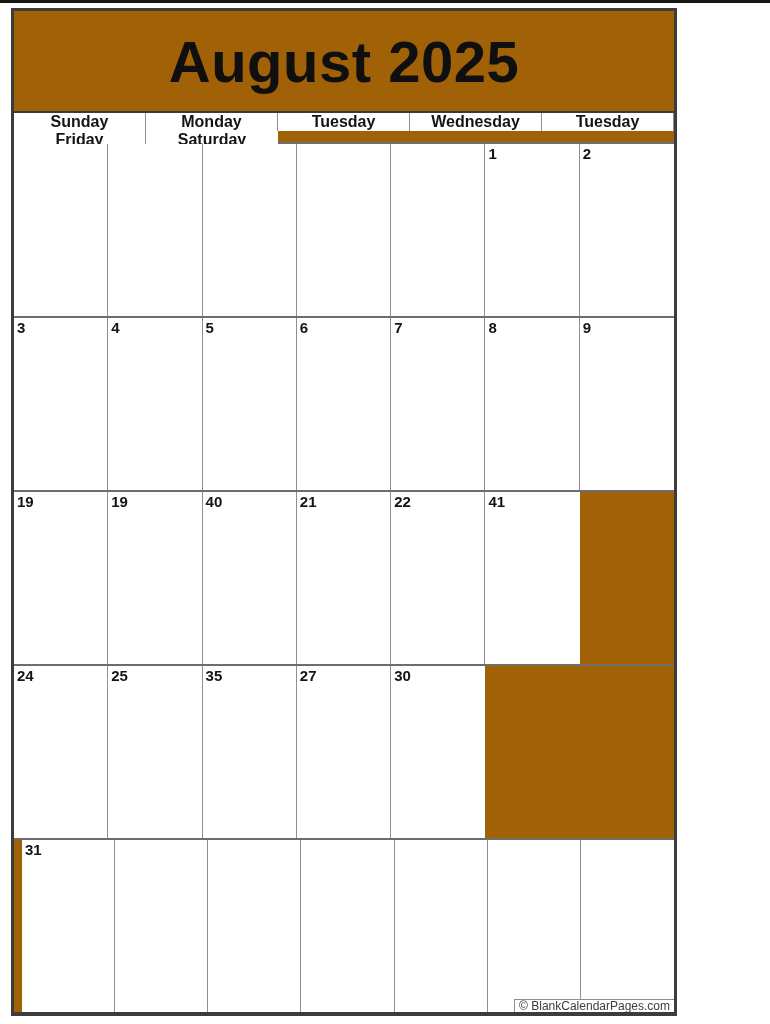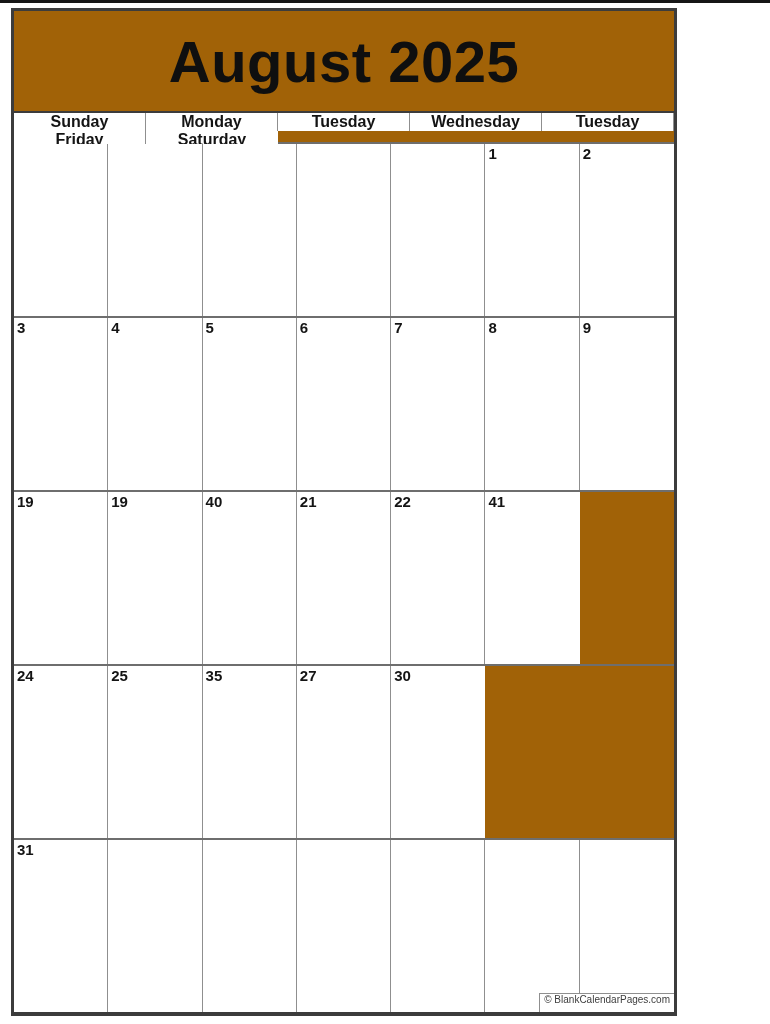--- a/index.html
+++ b/index.html
@@ -74,44 +74,44 @@
     flex: 1 1 auto;
     display: flex;
     flex-direction: column;
   }
   .week-row {
     flex: 1 1 auto;
     display: grid;
     grid-template-columns: repeat(7, 1fr);
     border-bottom: 2px solid var(--row-separator);
   }
-  .week-row:last-child { border-bottom: none; }
+  .week-row:last-child { border-bottom: none; margin-left: 8px; }
   .day-cell {
     border-right: 1px solid var(--grid-line);
     padding: 1px 0 0 3px;
     background: #ffffff;
     overflow: hidden;
   }
   .day-cell:last-child { border-right: none; }
   .daynum {
     font-size: 15px;
     font-weight: bold;
     line-height: 1.05;
     color: var(--day-text);
     display: inline-block;
   }
   .watermark {
     position: absolute;
     right: 0; bottom: 0;
     background: #ffffff;
     border-top: 1px solid var(--grid-line);
     border-left: 1px solid var(--grid-line);
-    font-size: 10px;
+    font-size: 12px;
     line-height: 10px;
-    padding: 1px 4px 7px 4px;
+    padding: 1px 4px 1px 4px;
     color: var(--watermark-text);
     white-space: nowrap;
   }
 </style>
 </head>
 <body>
 
 <div class="page">
   <div class="top-rule"></div>
   <div class="calendar">

